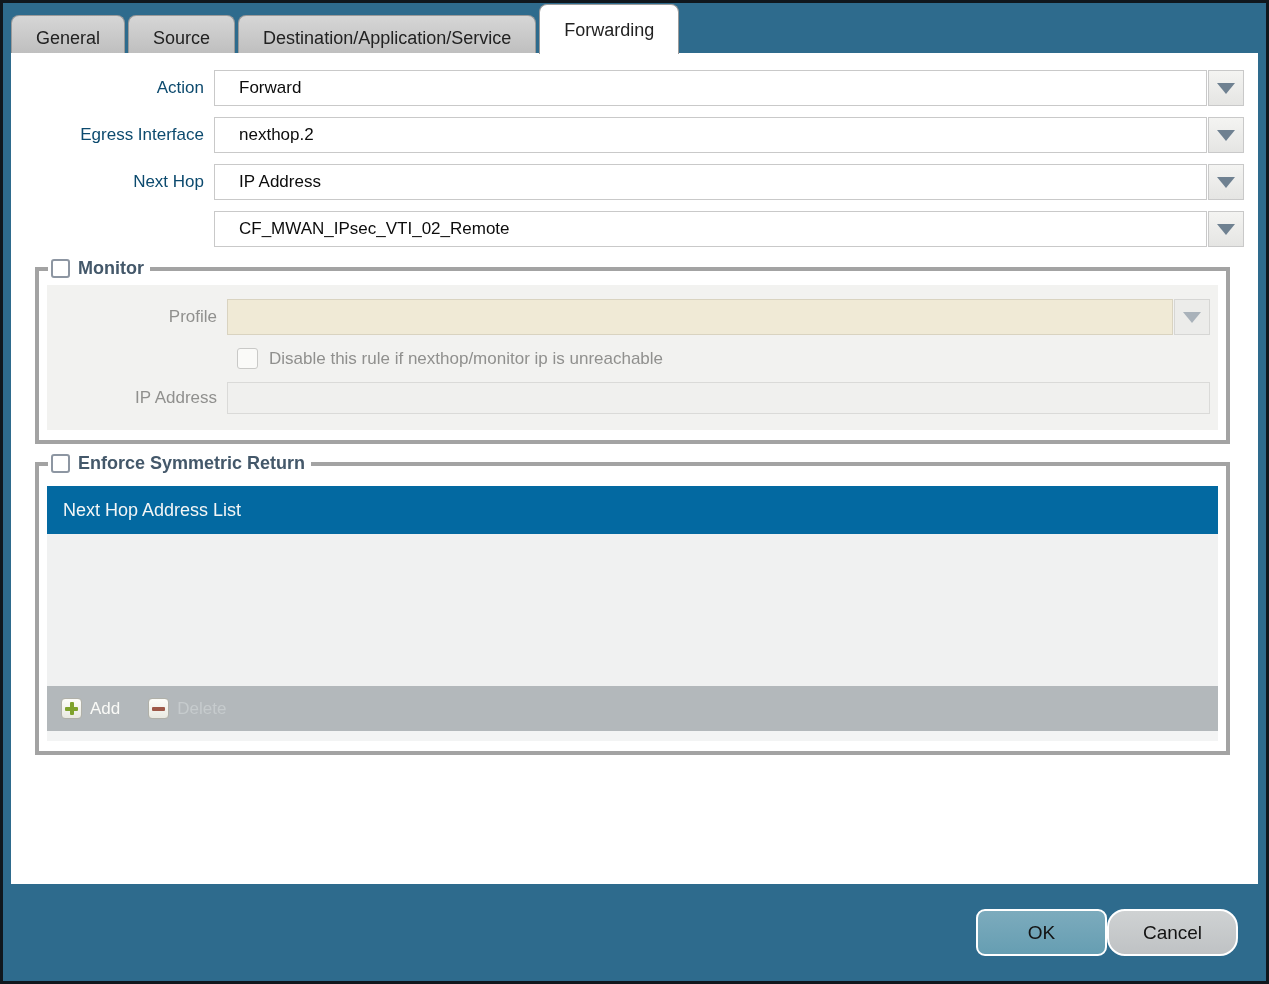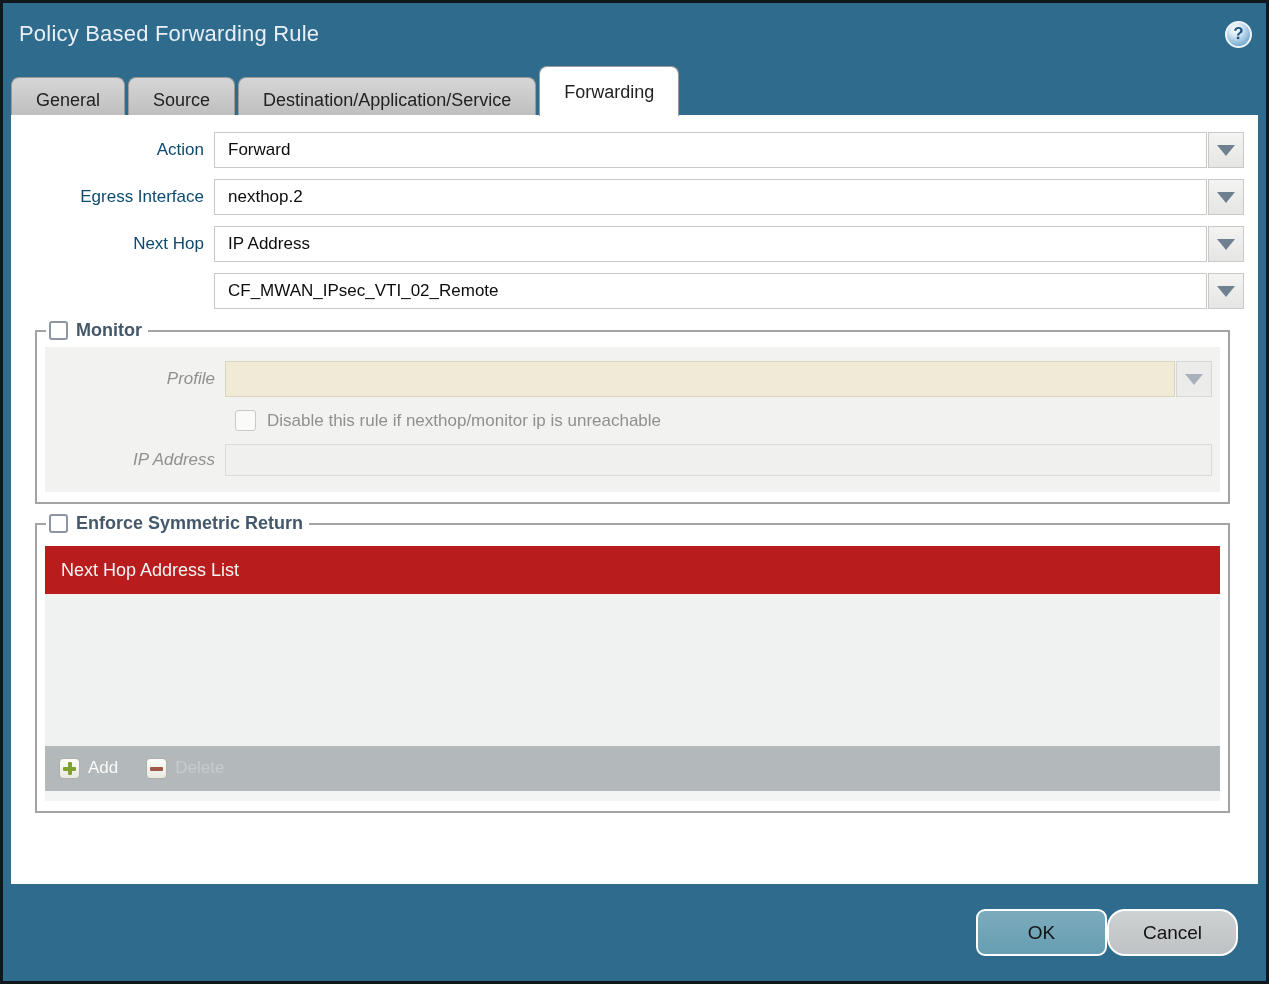--- a/index.html
+++ b/index.html
@@ -58,91 +58,91 @@
   }
   .row { display:flex; align-items:center; margin-bottom:11px; }
   .rlabel {
     width:203px; flex-shrink:0;
     text-align:right; padding-right:10px;
     font-size:17px; color:#0c4a6e;
   }
   .combo { flex:1; display:flex; align-items:stretch; height:36px; }
   .cvalue {
     flex:1; border:1px solid #c9c9c9; background:#fff;
-    display:flex; align-items:center; padding-left:13px;
+    display:flex; align-items:center; padding-left:24px;
     font-size:17px; color:#0c0c0c; white-space:nowrap; overflow:hidden;text-align:right;
   }
   .ddbtn {
     width:36px; margin-left:1px;
     border:1px solid #c9c9c9;
     background:linear-gradient(#f4f4f2,#e5e5e3);
     display:flex; align-items:center; justify-content:center;
     cursor:pointer; flex-shrink:0;
   }
   .arrow {
     width:0; height:0;
     border-left:9px solid transparent; border-right:9px solid transparent;
     border-top:11px solid #6f8191;
   }
   .arrow.dis { border-top-color:#a9b2ba; }
 
   
   fieldset.group {
     margin:9px 14px 5px 24px;
-    border:2px solid #a3a3a3;
+    border:4px solid #a3a3a3;
     padding:6px 8px 10px 8px;
   }
   legend.grouplegend {
     display:flex; align-items:center; gap:8px;
     padding:0 6px 0 3px; margin-left:1px;
   }
   .cb {
     width:19px; height:19px; flex-shrink:0;
     border:2px solid #8d96a2; border-radius:3px;
     background:#fff; cursor:pointer;
   }
   .group-title { font-size:18px; font-weight:bold; color:#44586a; white-space:nowrap; }
 
   
   .panel { background:#f2f2f0; padding:14px 0 16px 0; }
   .prow { display:flex; align-items:center; margin-bottom:13px; }
   .prow:last-child { margin-bottom:0; }
   .plabel {
     width:180px; flex-shrink:0; text-align:right; padding-right:10px;
-    font-size:17px; color:#90908e;font-style:italic;
+    font-size:17px; color:#90908e;
   }
   .combo.disabled .cvalue.beige { background:#f0ead6; border:1px solid #d9d3c0; }
   .ddbtn.disabled { background:#ececea; border:1px solid #d6d6d4; cursor:default; }
   .combo .spacer-r { width:8px; flex-shrink:0; }
   .cb.disabled {
     width:21px; height:21px;
     border:1px solid #c9c9c7; border-radius:3px;
     background:#fafaf8; cursor:default;
   }
   .chkrow { margin-left:190px; display:flex; align-items:center; gap:11px; }
   .chklabel { font-size:17px; color:#90908e; }
   .dis-input {
     flex:1; height:32px; margin-right:8px;
     background:#f0f0ee; border:1px solid #dadad8;
   }
 
   
   .nh-table { margin-top:6px; }
   .thead {
-    height:48px; background:#b91c1c;
+    height:48px; background:#0369a1;
     display:flex; align-items:center; padding-left:16px;
     font-size:18px; color:#f4f6f6;
   }
   .tbody { height:152px; background:#f0f1f1; }
   .tfoot {
     height:45px; background:#b3b8bb;
     display:flex; align-items:center; gap:28px; padding-left:14px;
   }
   .understrip { height:10px; background:#f3f4f4; }
-  .tool { display:flex; align-items:flex-start; gap:8px; cursor:pointer; }
+  .tool { display:flex; align-items:center; gap:8px; cursor:pointer; }
   .tool.disabled { cursor:default; }
   .icon-sq {
     width:21px; height:21px; border-radius:4px;
     background:linear-gradient(#fdfdf9,#e9e9e1);
     border:1px solid #b0b0a8;
     position:relative; flex-shrink:0;
   }
   .icon-sq.plus::before, .icon-sq.plus::after {
     content:""; position:absolute; background:#7fa22c; border-radius:1px;
   }
@@ -171,24 +171,20 @@
     cursor:pointer;
   }
   .btn.ok { background:linear-gradient(#7cabbd,#669eb2); }
   .btn.cancel { background:linear-gradient(#cfd2d3,#bfc2c4);border-radius:18px; }
 </style>
 </head>
 <body>
 
 <div class="dialog">
 
-  <div class="titlebar">
-    <span class="title">Policy Based Forwarding Rule</span>
-    <span class="help">?</span>
-  </div>
 
   <div class="tabs">
     <div class="tab">General</div>
     <div class="tab">Source</div>
     <div class="tab">Destination/Application/Service</div>
     <div class="tab active">Forwarding</div>
   </div>
 
   <div class="content">
 

